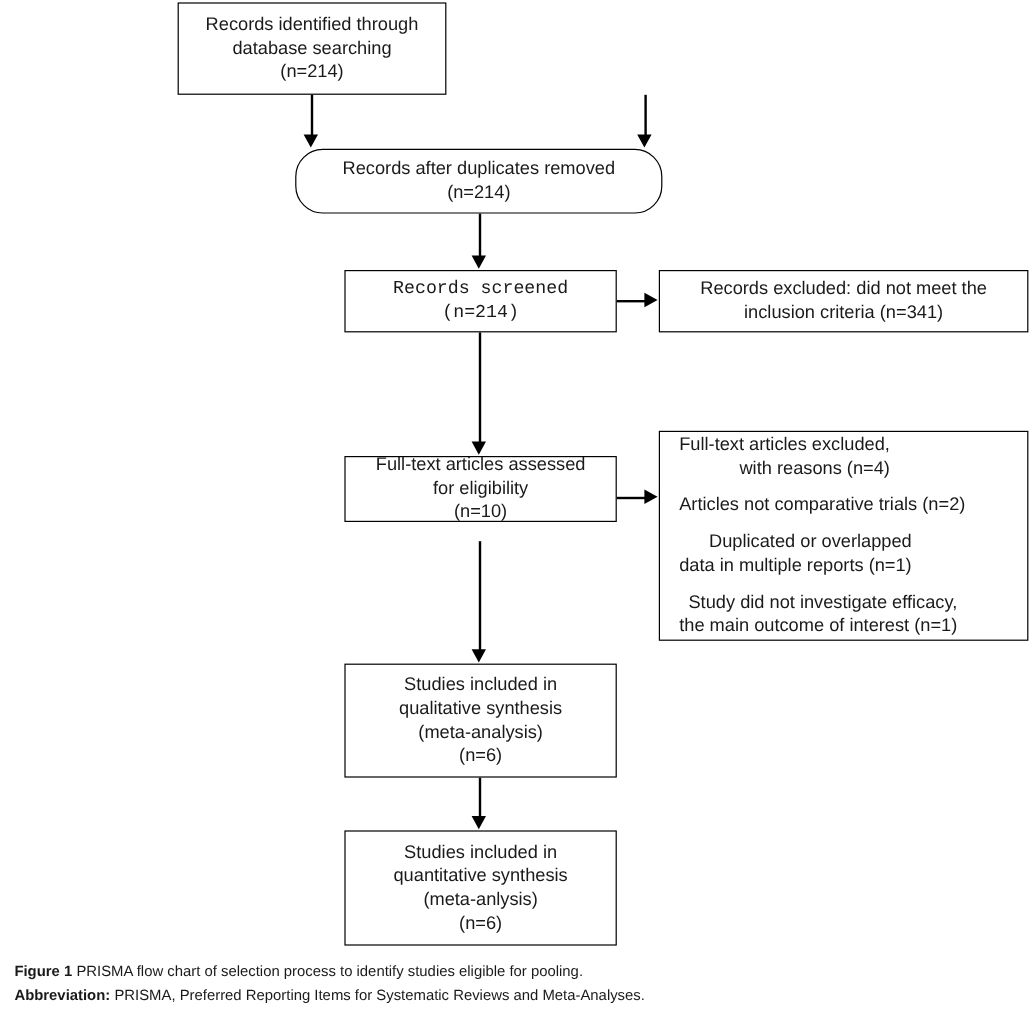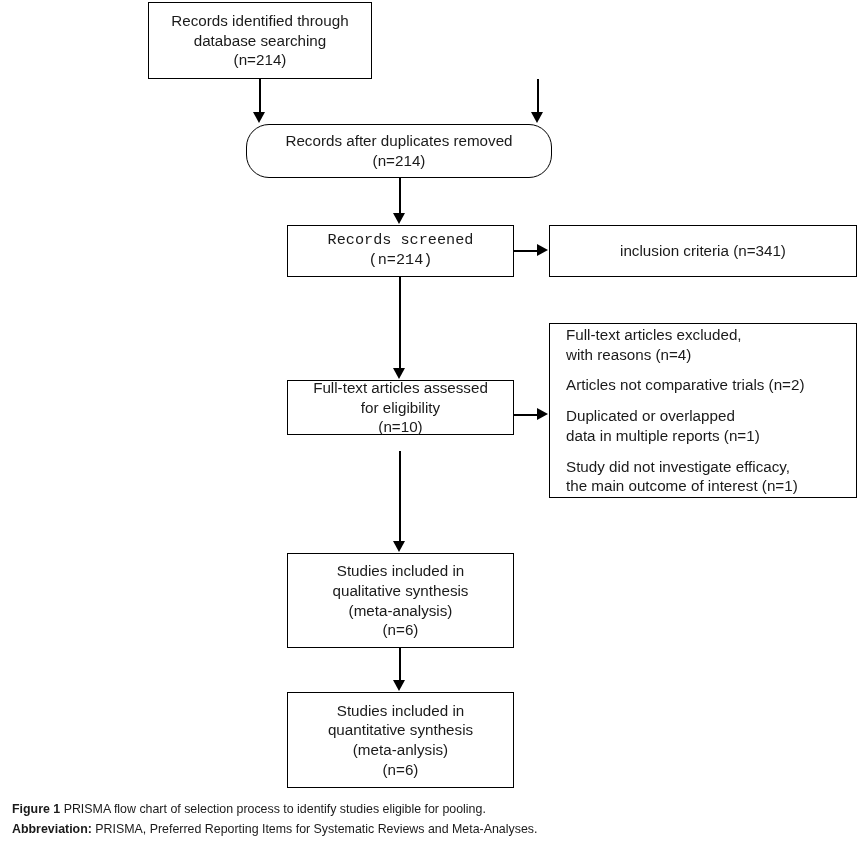--- a/index.html
+++ b/index.html
@@ -28,28 +28,29 @@
     display: flex;
     flex-direction: column;
     align-items: center;
     justify-content: center;
     text-align: center;
     font-size: 15.2px;
     line-height: 1.30;
     color: #1a1a1a;
     padding: 2px 6px;
   }
-  .node .ln { display: block; white-space: nowrap; }
+  .node .ln { display: block; white-space: nowrap; text-align: right; }
 
   
   .node.left-align {
     align-items: flex-start;
     text-align: left;
     justify-content: center;
     padding: 6px 10px 6px 16px;
+    margin-top: 36px;
   }
   .node.left-align .para { margin: 0 0 11px 0; }
   .node.left-align .para:last-child { margin-bottom: 0; }
   .node.left-align .ln { white-space: nowrap; }
 
   
   #box-db        { left:148px; top:2px;   width:224px; height:77px; }
   #box-other     { left:426px; top:2px;   width:223px; height:77px; }
   #box-dupes     { left:246px; top:124px; width:306px; height:54px;border-radius:23px; }
   #box-screened  { left:287px; top:225px; width:227px; height:52px;font-family:Liberation Mono, monospace; }
@@ -132,20 +133,21 @@
     <span class="ln">Records after duplicates removed</span>
     <span class="ln">(n=214)</span>
   </div>
 
   <div class="node" id="box-screened">
     <span class="ln">Records screened</span>
     <span class="ln">(n=214)</span>
   </div>
 
   <div class="node" id="box-excluded">
+    <span class="ln">Records excluded: did not meet the</span>
     <span class="ln">inclusion criteria (n=341)</span>
   </div>
 
   <div class="node" id="box-fulltext">
     <span class="ln">Full-text articles assessed</span>
     <span class="ln">for eligibility</span>
     <span class="ln">(n=10)</span>
   </div>
 
   <div class="node left-align" id="box-reasons">

